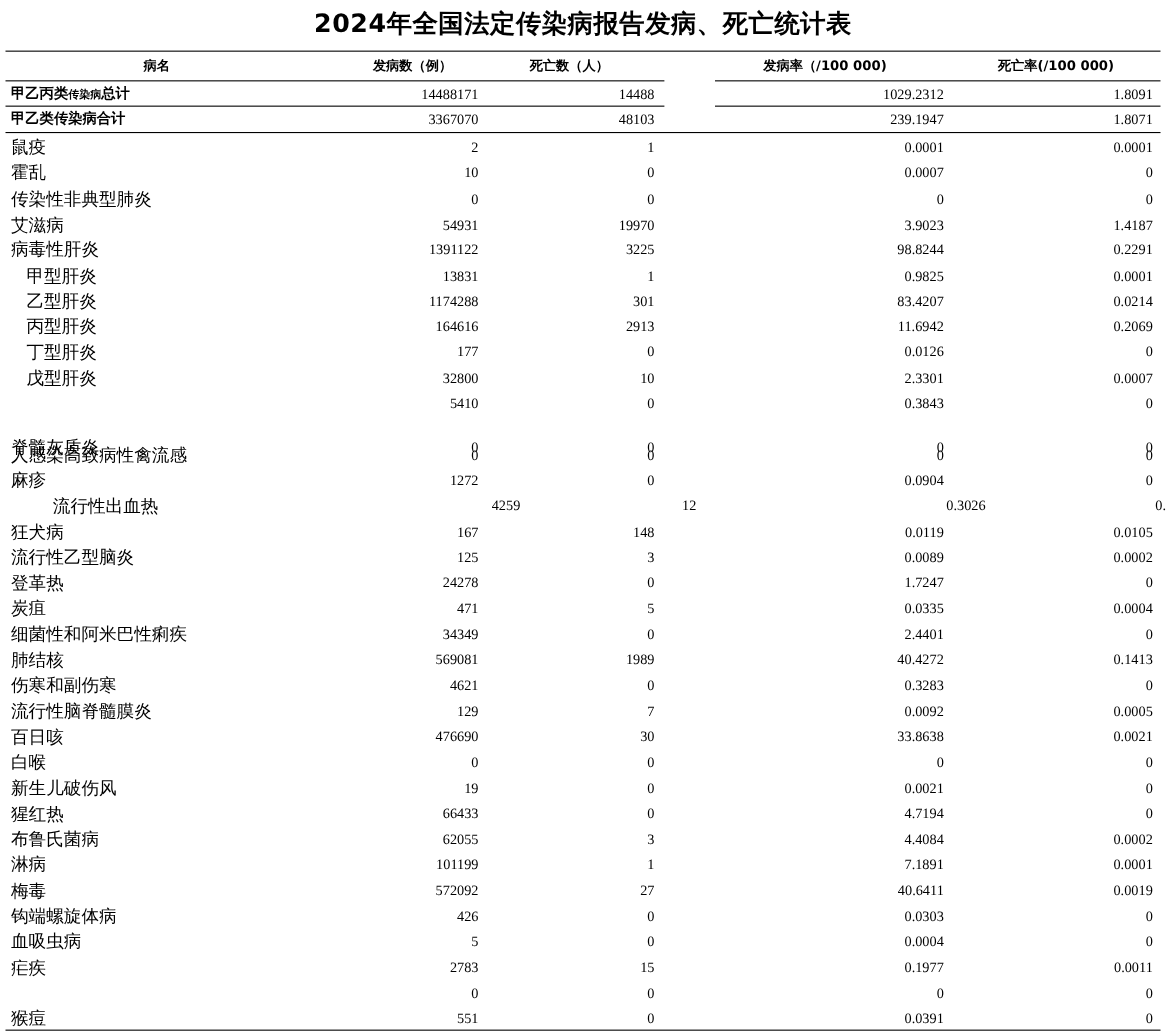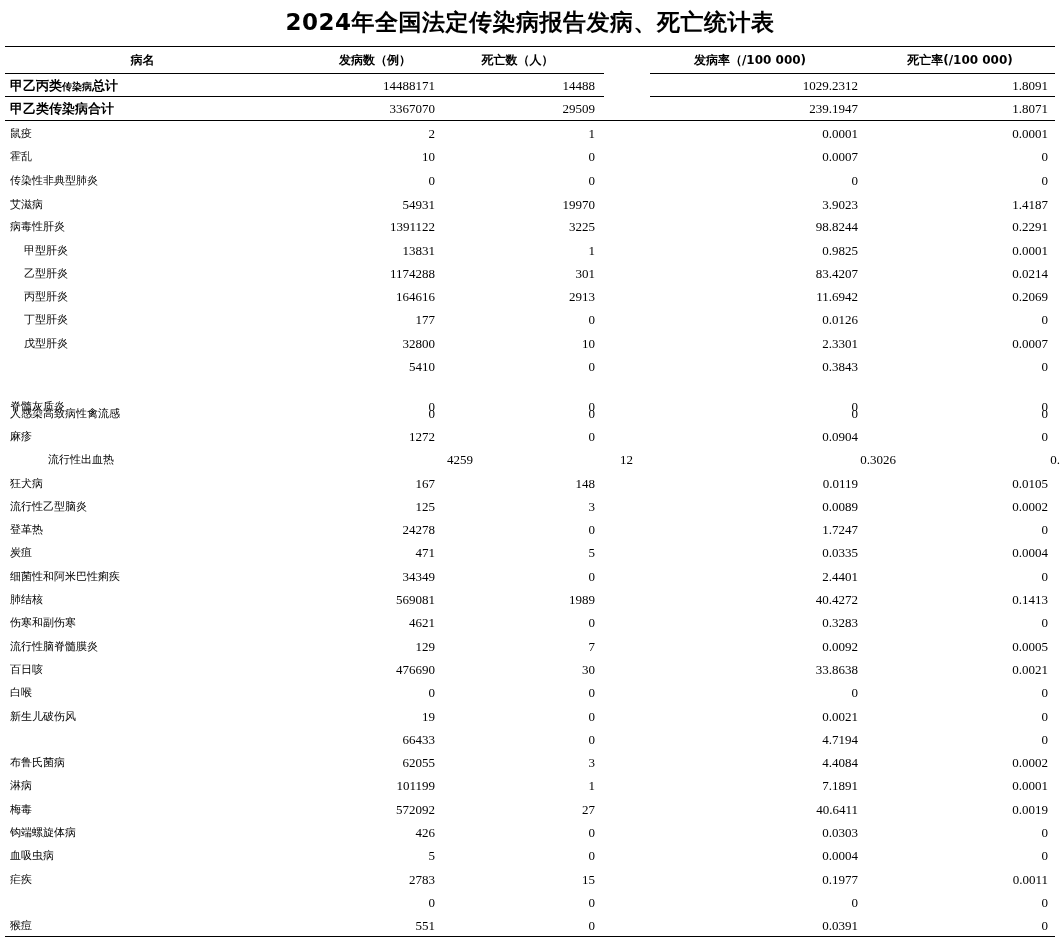--- a/index.html
+++ b/index.html
@@ -15,21 +15,21 @@
     font-weight: bold; font-size: 23px; line-height: 32px;
     letter-spacing: 0.5px;
   }
   .hline { position: absolute; height: 0; border-top: 1.5px solid #000; }
   .row {
     position: absolute; left: 5px; width: 1050px; height: 23.3px;
     font-size: 13px; line-height: 23.3px;
   }
   .cell { position: absolute; top: 0; height: 100%; white-space: nowrap; }
   .c-name { left: 5px; width: 300px; text-align: left;
-    font-family: "DejaVu Sans", "Liberation Sans", sans-serif; font-size: 11px; }
+    font-family: "DejaVu Sans", "Liberation Sans", sans-serif; font-size: 16px; }
   .c-name.indent { left: 19px; }
   .c-cases { left: 330px; width: 100px; text-align: right; }
   .c-deaths { left: 490px; width: 100px; text-align: right; }
   .c-inc { left: 700px; width: 153px; text-align: right; }
   .c-mort { left: 900px; width: 143px; text-align: right; }
   .hdr .cell {
     font-family: "DejaVu Sans", "Liberation Sans", sans-serif;
     font-weight: bold; font-size: 12px; text-align: center;
   }
   .hdr .c-name { left: 0; width: 275px; }
@@ -64,21 +64,21 @@
 <div class="row bold" style="top:74px;">
   <span class="cell c-name"><span>甲乙丙类</span><span class="small-mid">传染病</span><span>总计</span></span>
   <span class="cell c-cases">14488171</span>
   <span class="cell c-deaths">14488</span>
   <span class="cell c-inc">1029.2312</span>
   <span class="cell c-mort">1.8091</span>
 </div>
 <div class="row bold" style="top:97px;">
   <span class="cell c-name">甲乙类传染病合计</span>
   <span class="cell c-cases">3367070</span>
-  <span class="cell c-deaths">29509</span>
+  <span class="cell c-deaths">48103</span>
   <span class="cell c-inc">239.1947</span>
   <span class="cell c-mort">1.8071</span>
 </div>
 
 <div id="rows">
     <div class="row" style="top: 122px;">
     <span class="cell c-name">鼠疫</span>
     <span class="cell c-cases">2</span>
     <span class="cell c-deaths">1</span>
     <span class="cell c-inc">0.0001</span>
@@ -252,20 +252,21 @@
     <span class="cell c-mort">0</span>
   </div>
     <div class="row" style="top: 704.5px;">
     <span class="cell c-name">新生儿破伤风</span>
     <span class="cell c-cases">19</span>
     <span class="cell c-deaths">0</span>
     <span class="cell c-inc">0.0021</span>
     <span class="cell c-mort">0</span>
   </div>
     <div class="row" style="top: 727.8px;">
+    <span class="cell c-name">猩红热</span>
     <span class="cell c-cases">66433</span>
     <span class="cell c-deaths">0</span>
     <span class="cell c-inc">4.7194</span>
     <span class="cell c-mort">0</span>
   </div>
     <div class="row" style="top: 751.1px;">
     <span class="cell c-name">布鲁氏菌病</span>
     <span class="cell c-cases">62055</span>
     <span class="cell c-deaths">3</span>
     <span class="cell c-inc">4.4084</span>

